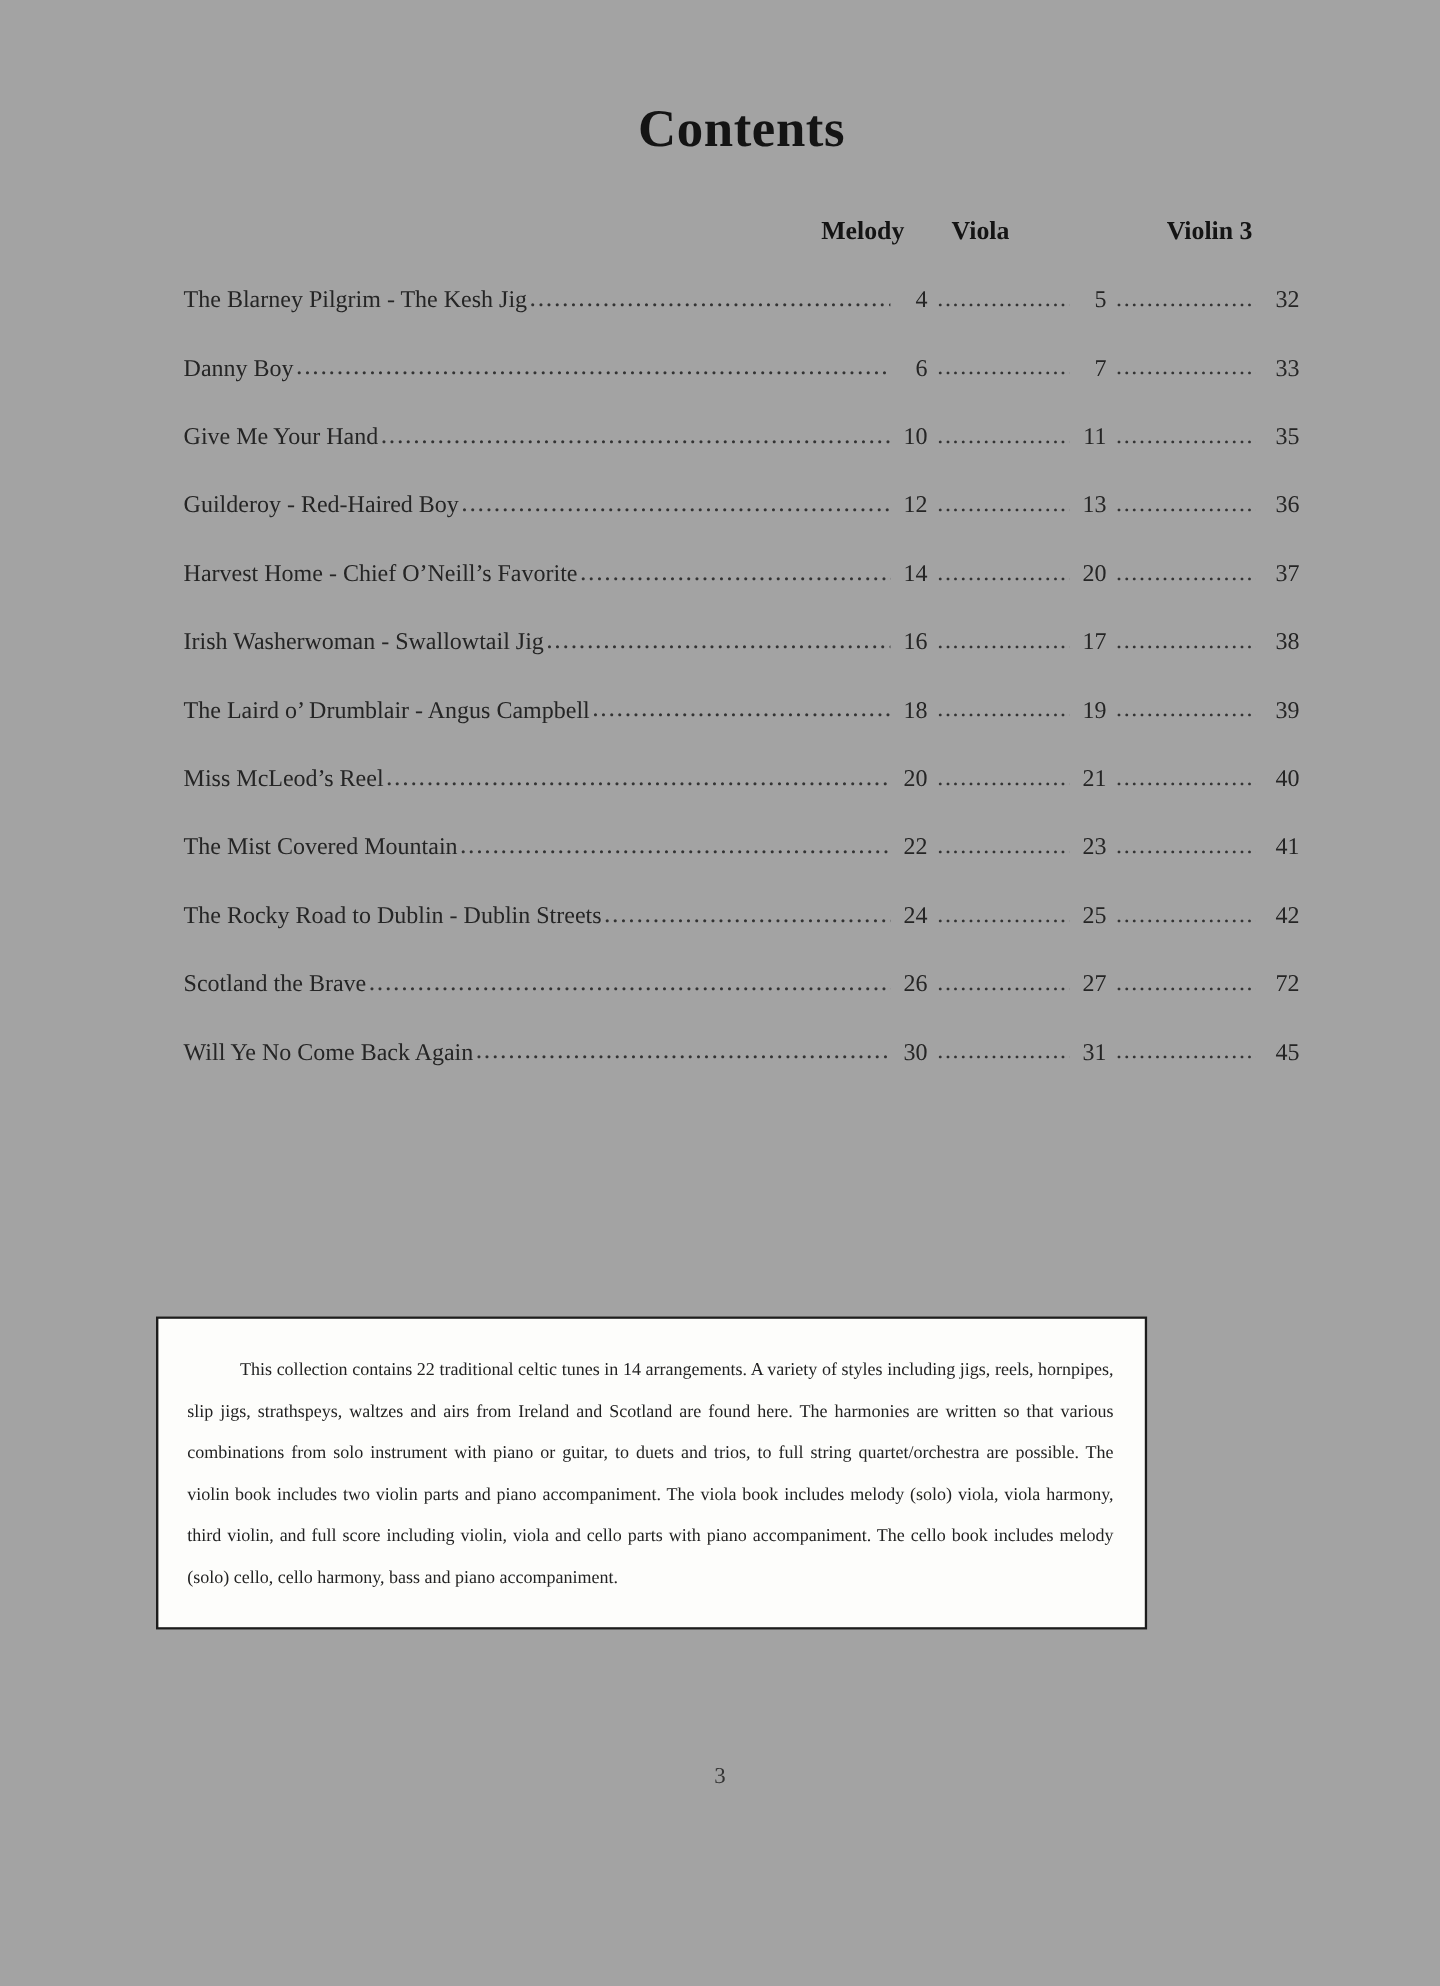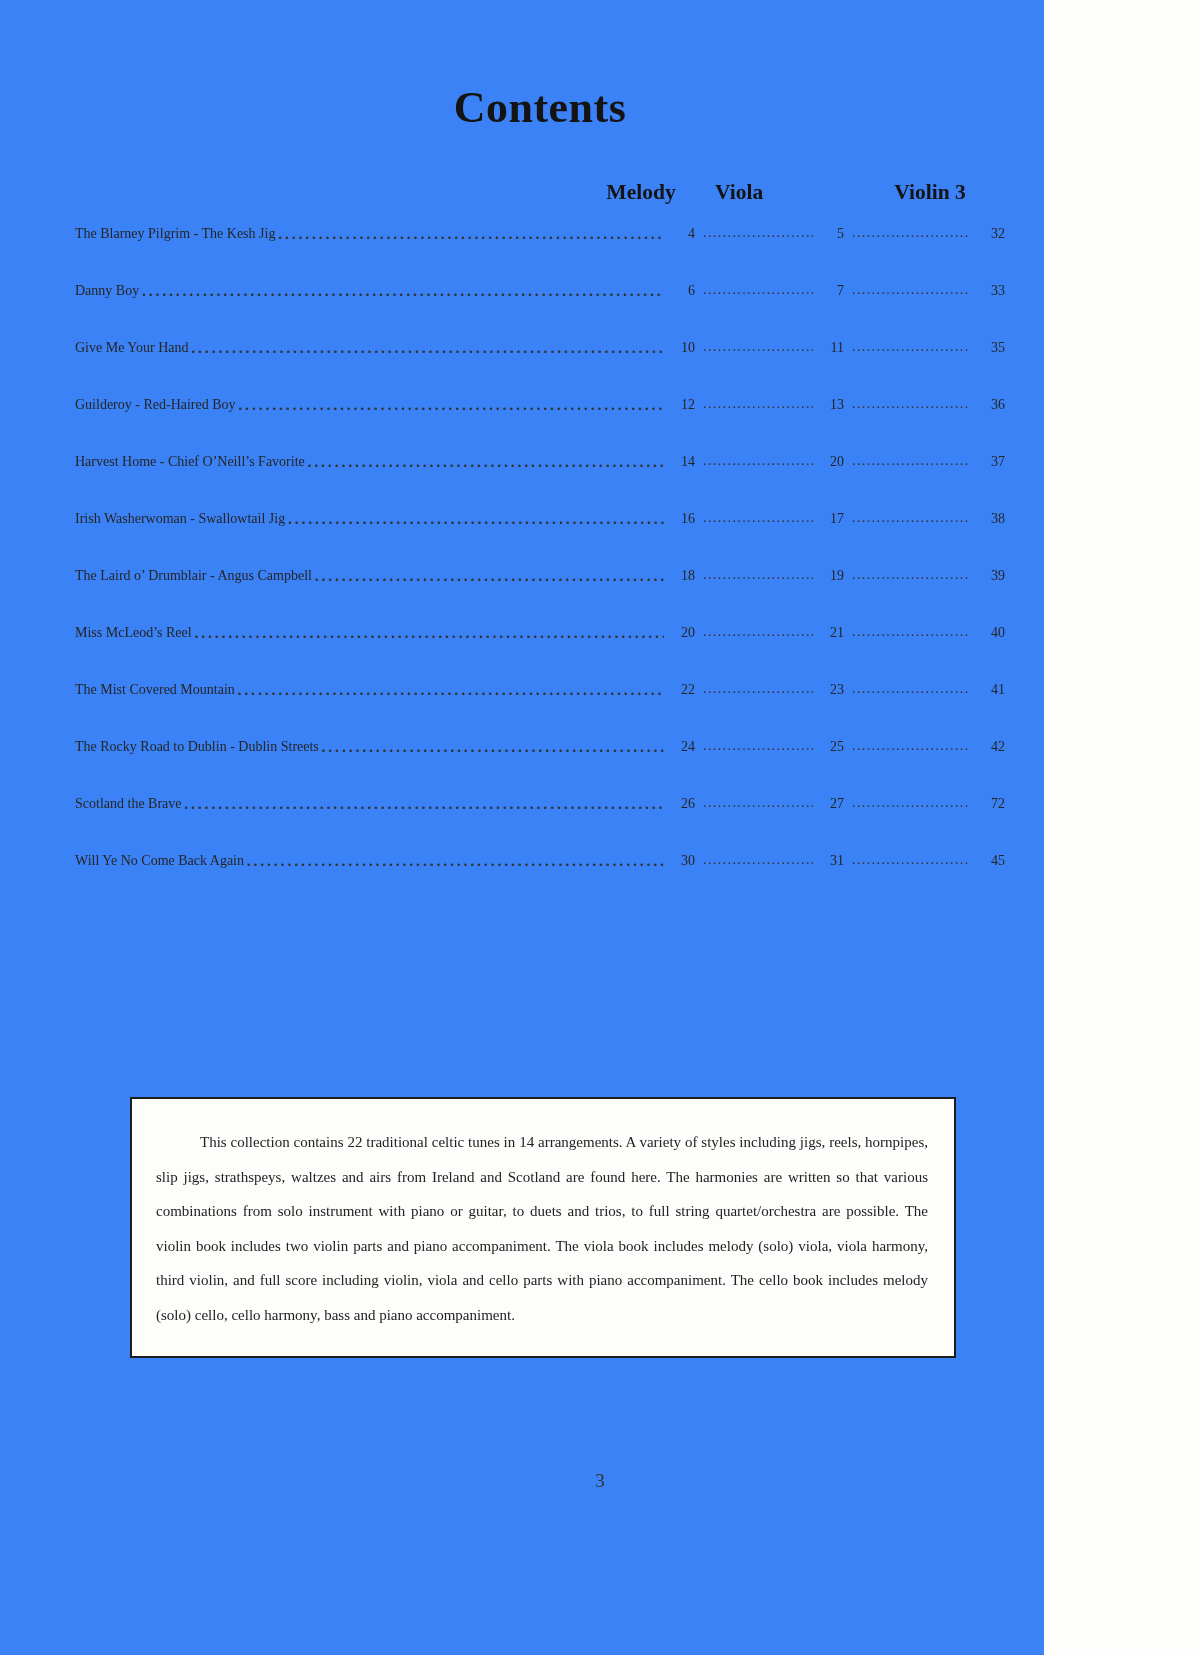--- a/index.html
+++ b/index.html
@@ -10,23 +10,23 @@
     width: 1200px;
     height: 1655px;
     background: #fdfdfb;
     font-family: "Liberation Serif", "DejaVu Serif", serif;
     color: #1a1a1a;
     position: relative;
     overflow: hidden;
   }
   .page {
     position: relative;
-    width: 1044px;
+    width: 1200px;
     height: 1655px;
-    background: #3b82f6;
+    background: #a3a3a3;
     box-sizing: border-box;
     padding-left: 36px;
   }
 
   
   .title {
     text-align: center;
     font-size: 44px;
     font-weight: bold;
     letter-spacing: 0.5px;
@@ -58,22 +58,22 @@
     width: 140px;
   }
   .th-violin {
     width: 150px;
     text-align: center;
     margin-top: 15px;
   }
 
   .toc-row {
     display: flex;
-    align-items: center;
-    font-size: 14px;
+    align-items: flex-end;
+    font-size: 20px;
     height: 57px;
     color: #252525;
     white-space: nowrap;
   }
   .row-title {
     flex: 0 0 auto;
     padding-right: 2px;
   }
   .leader {
     flex: 1 1 auto;

